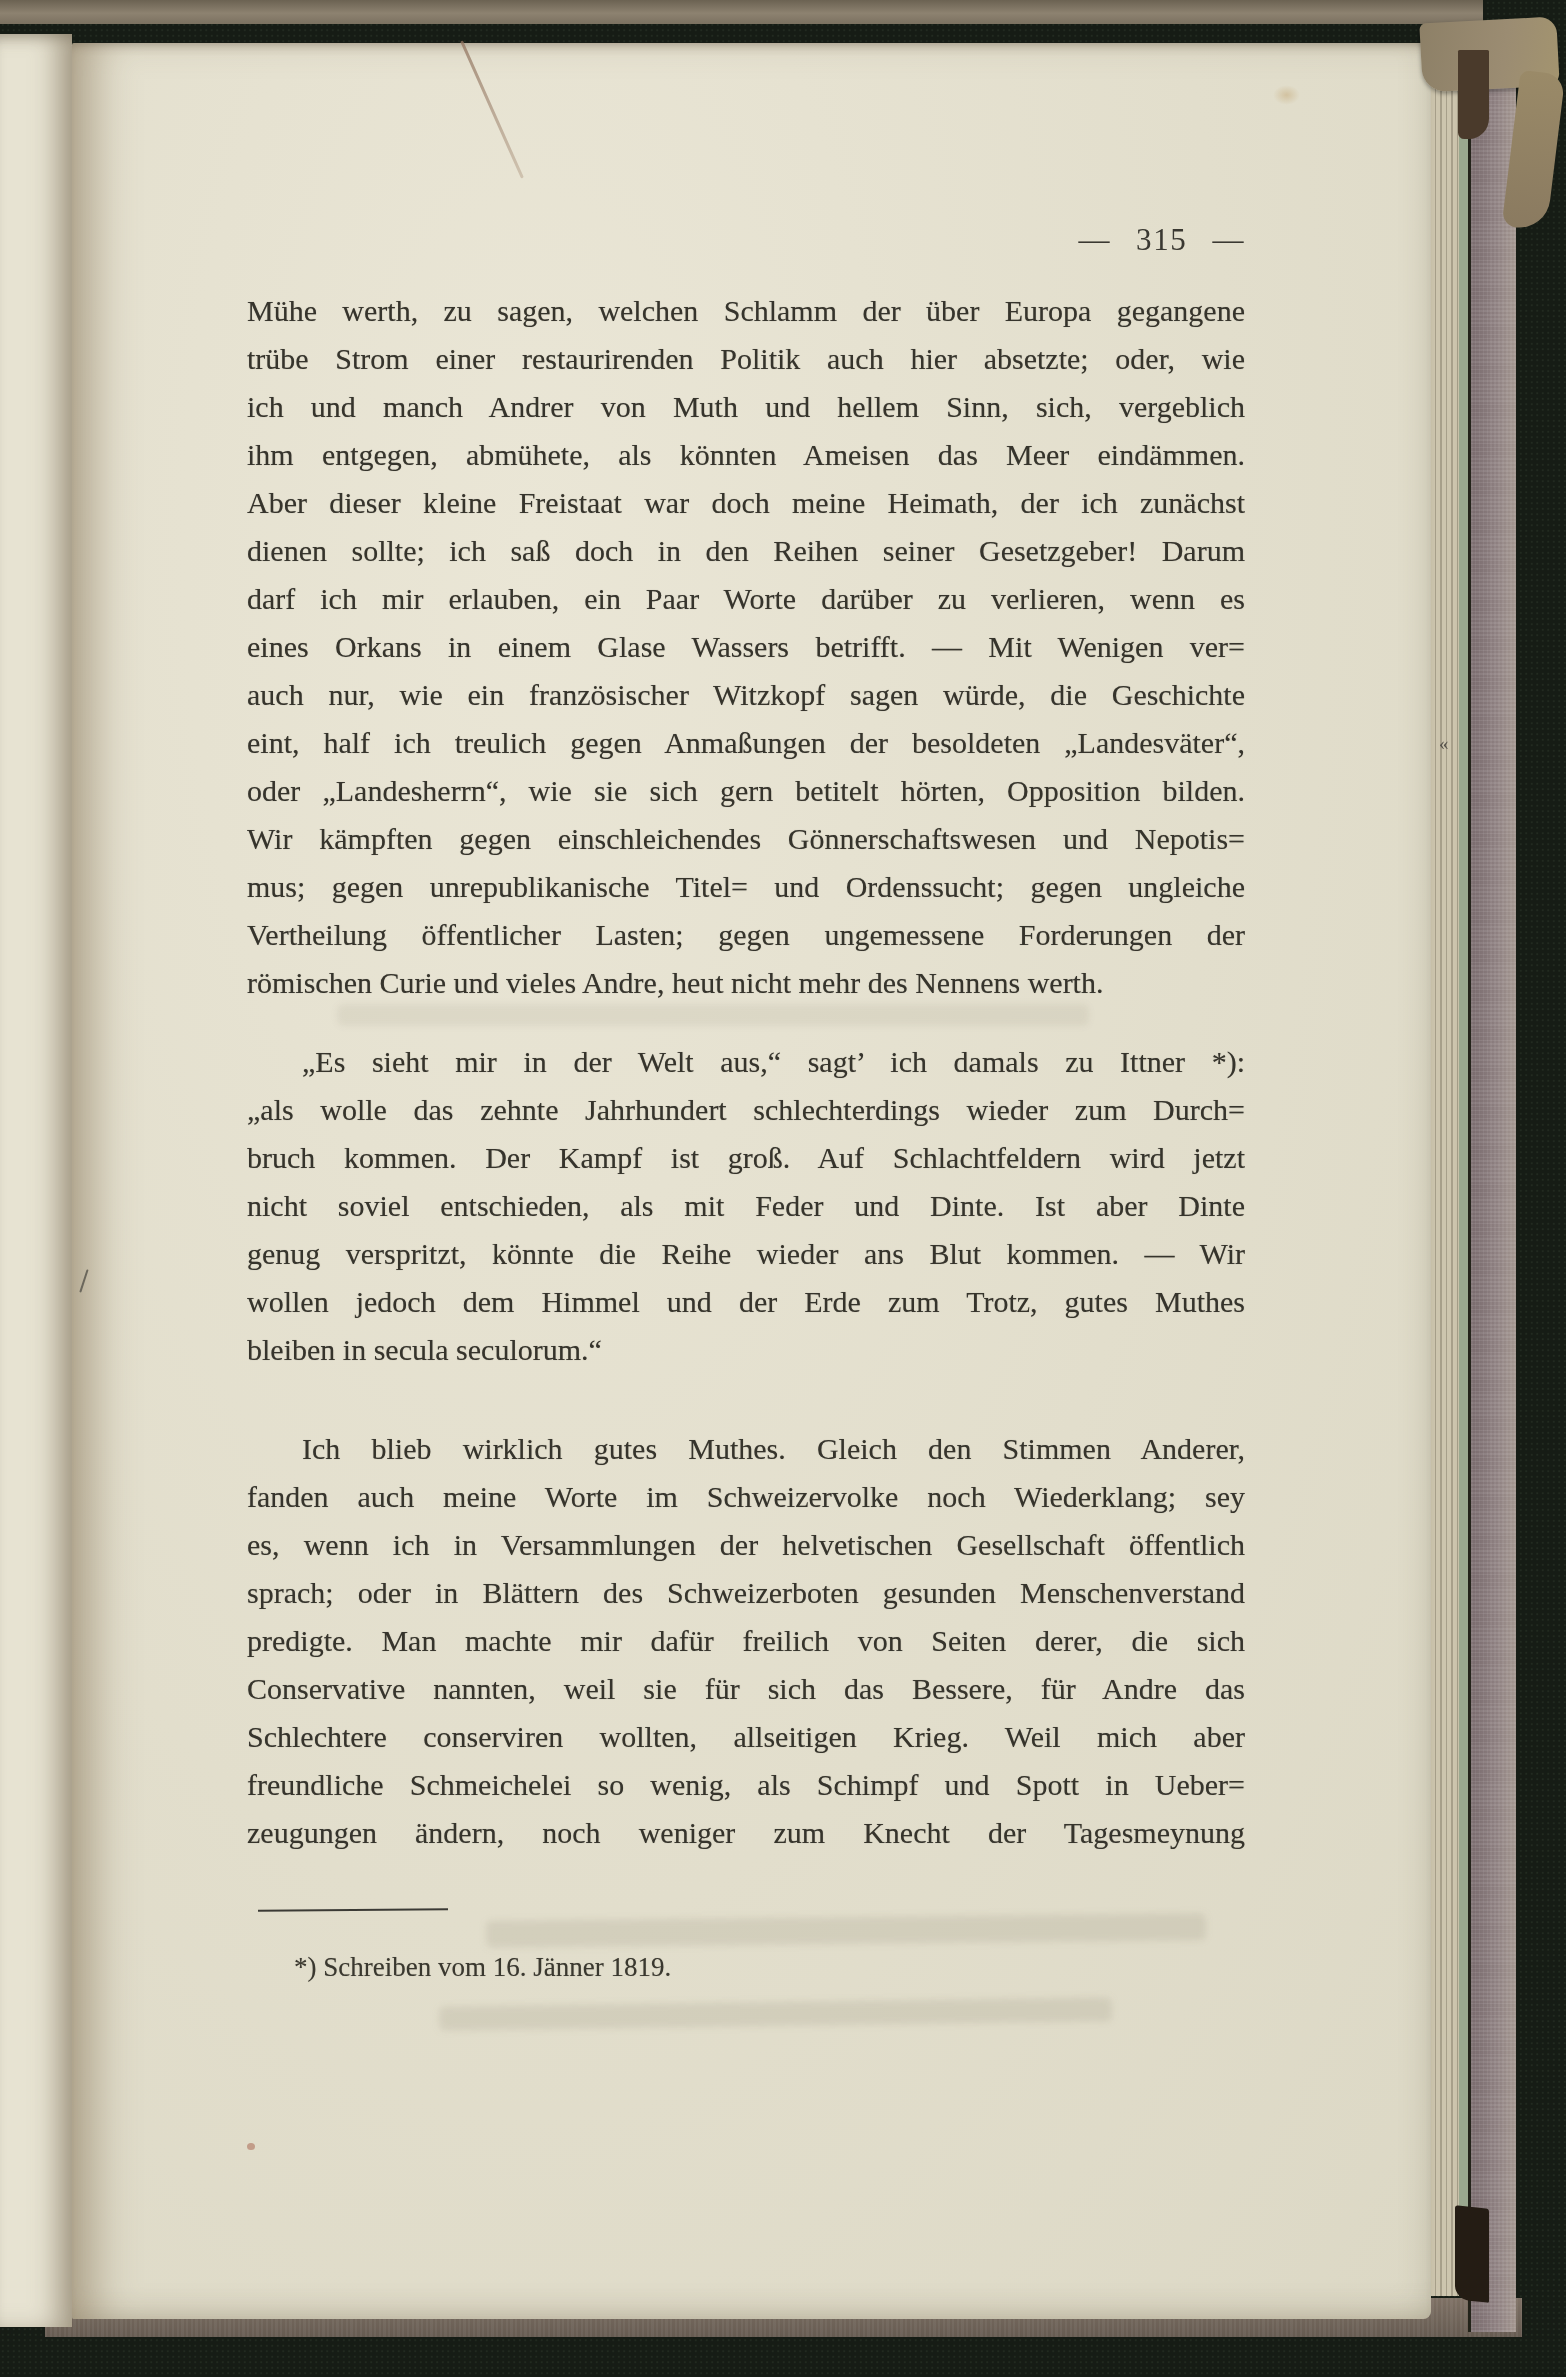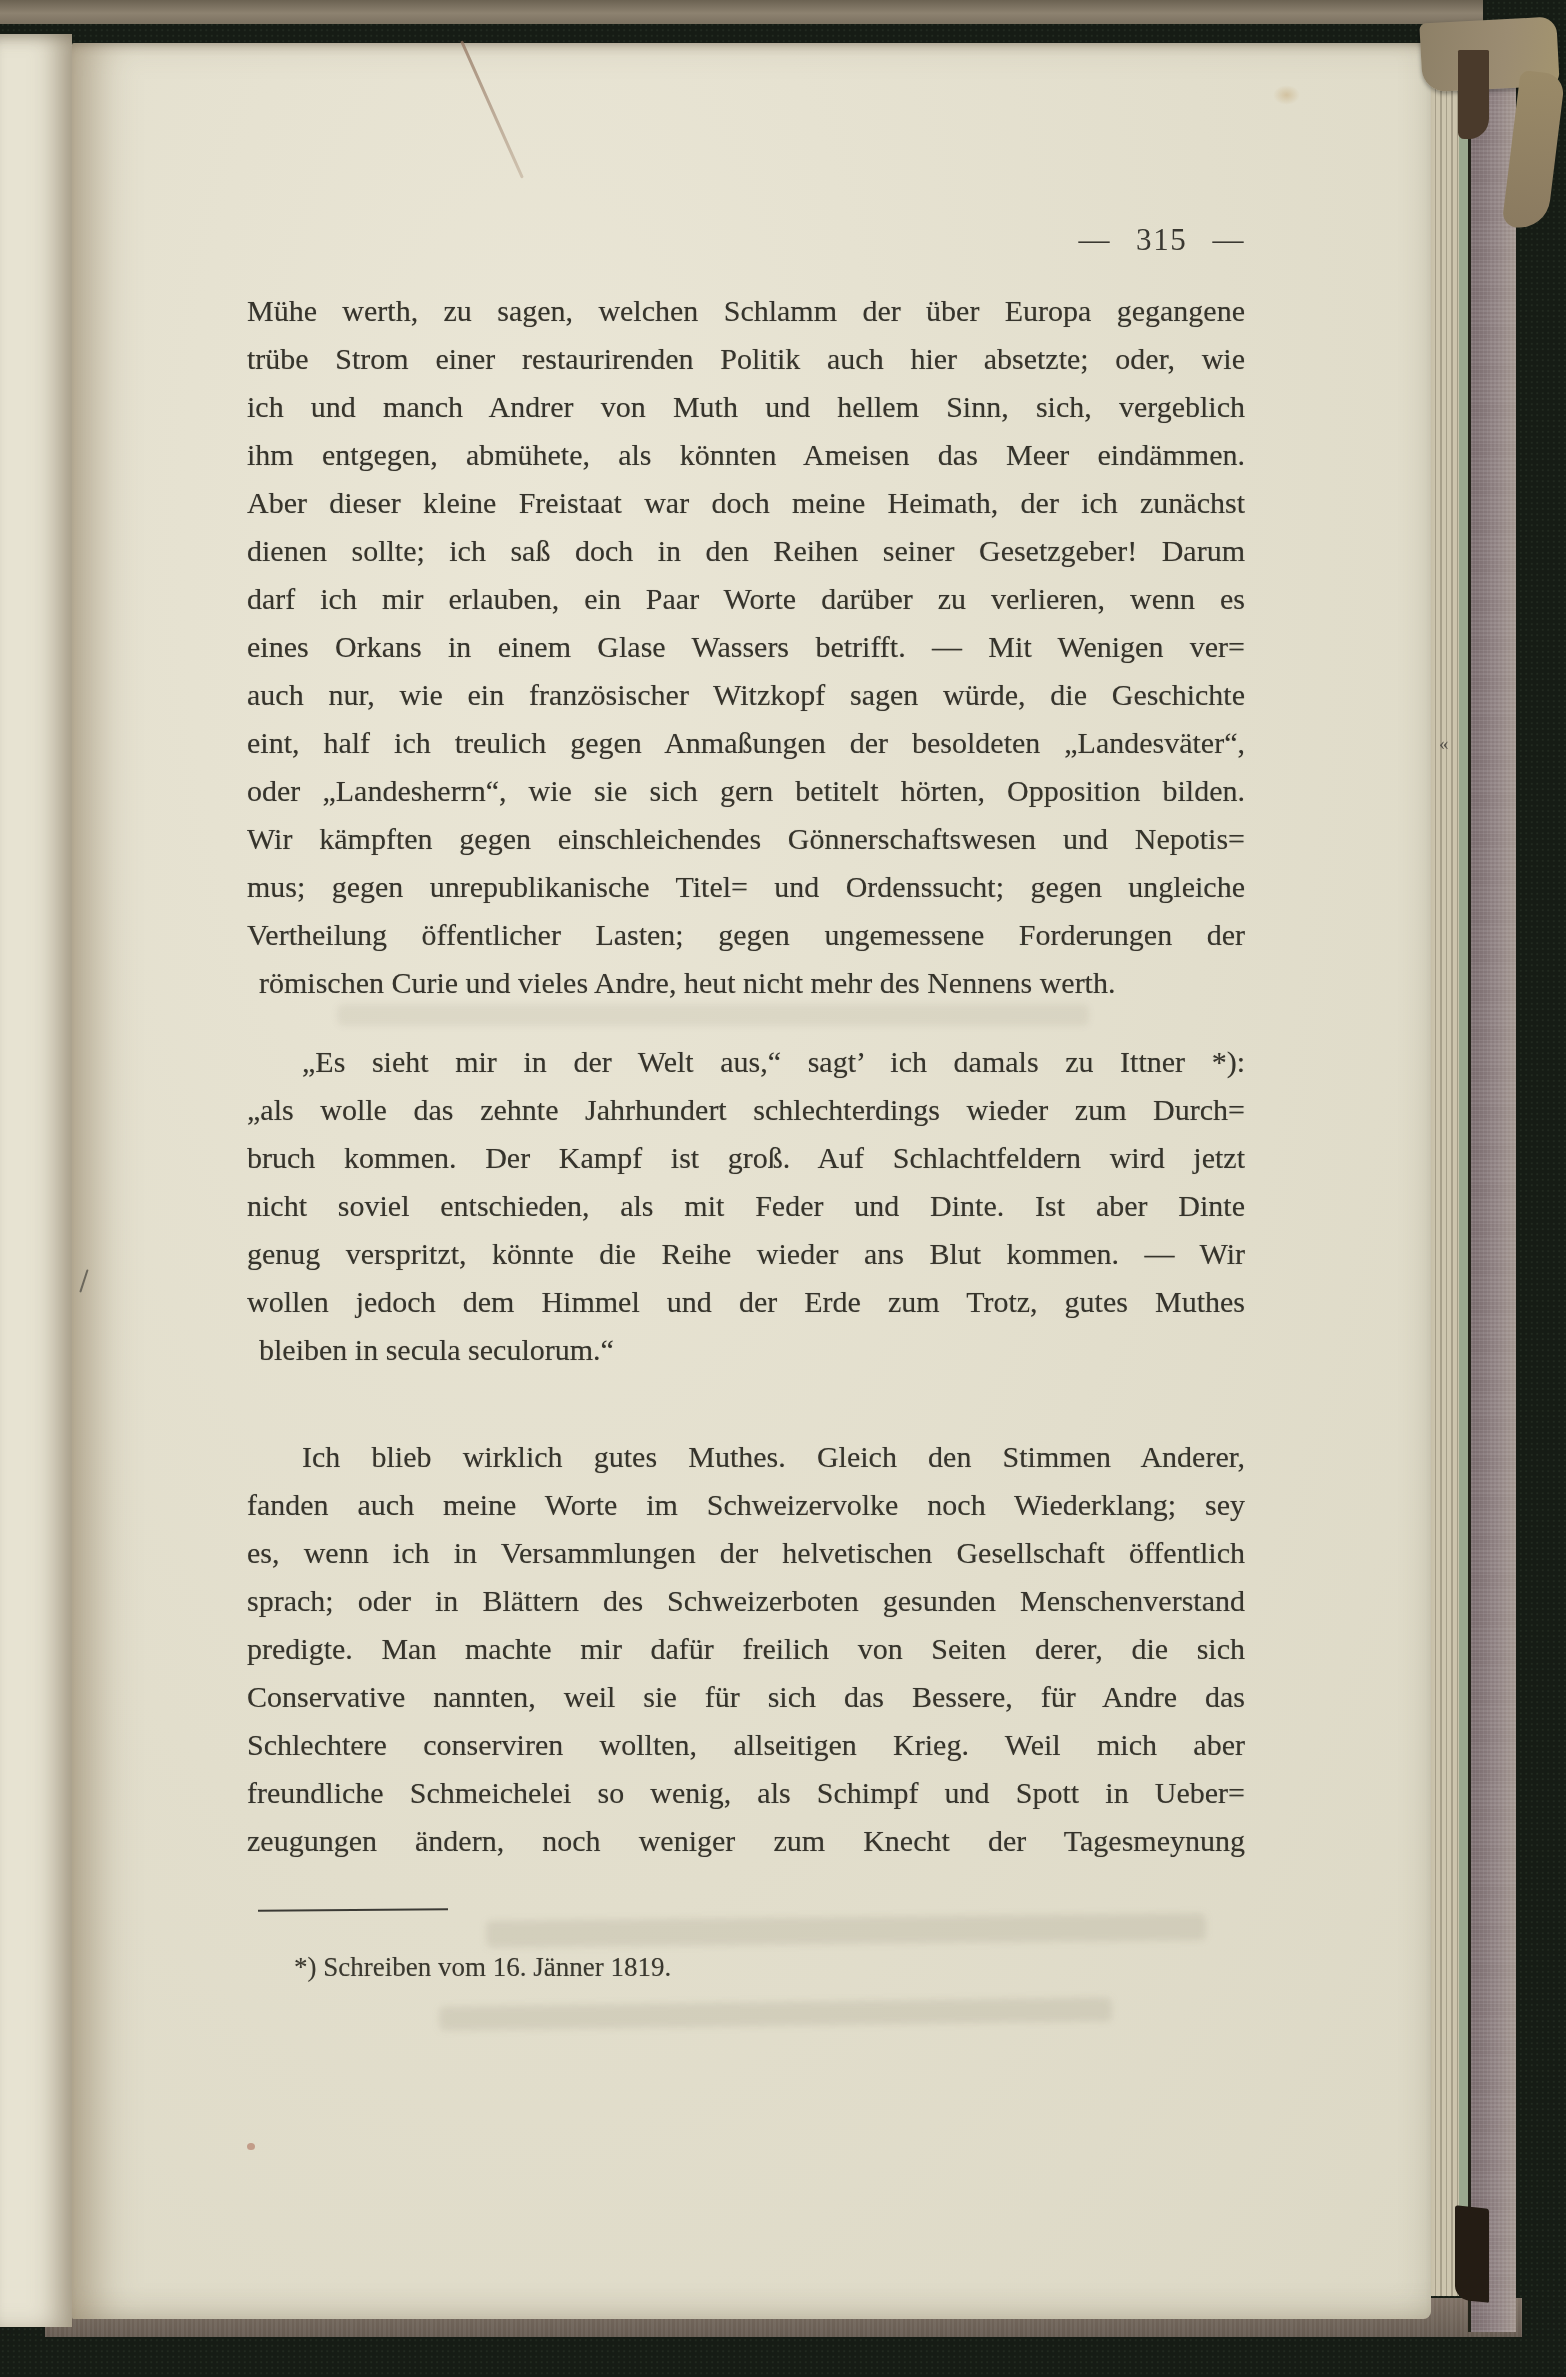--- a/index.html
+++ b/index.html
@@ -62,24 +62,24 @@
   .bleed.b3{left:337px;top:1004px;width:752px;height:22px;opacity:.7;}
   
   .page-header{position:absolute;left:247px;top:221px;width:998px;z-index:5;
     text-align:right;font-size:31px;line-height:38px;color:#3a3831;
     letter-spacing:1.6px;word-spacing:15.7px;}
   .para{position:absolute;left:247px;width:998px;z-index:5;
     font-size:30px;line-height:48px;color:#36342c;
     text-shadow:0 0 0.8px rgba(54,52,44,.45);}
   .para.p1{top:287px;}
   .para.p2{top:1038px;}
-  .para.p3{top:1425px;margin-top:8px;}
+  .para.p3{top:1425px;}
   .ln{height:48px;overflow:hidden;text-align:justify;}
   .ln::after{content:"";display:inline-block;width:100%;height:0;vertical-align:top;}
-  .ln.last{text-align:left;margin-left:12px;}
+  .ln.last{text-align:left;}
   .ln.last::after{content:none;}
   .ln.ind{text-indent:55px;}
   .footnote-rule{position:absolute;left:258px;top:1909px;width:190px;height:2.3px;z-index:5;
     background:#3b3a35;transform:rotate(-.4deg);}
   .footnote{position:absolute;left:294px;top:1948px;width:861px;z-index:5;
     font-size:27px;line-height:38px;color:#3a382f;text-shadow:0 0 0.8px rgba(58,56,47,.4);}
 </style>
 </head>
 <body>
 

